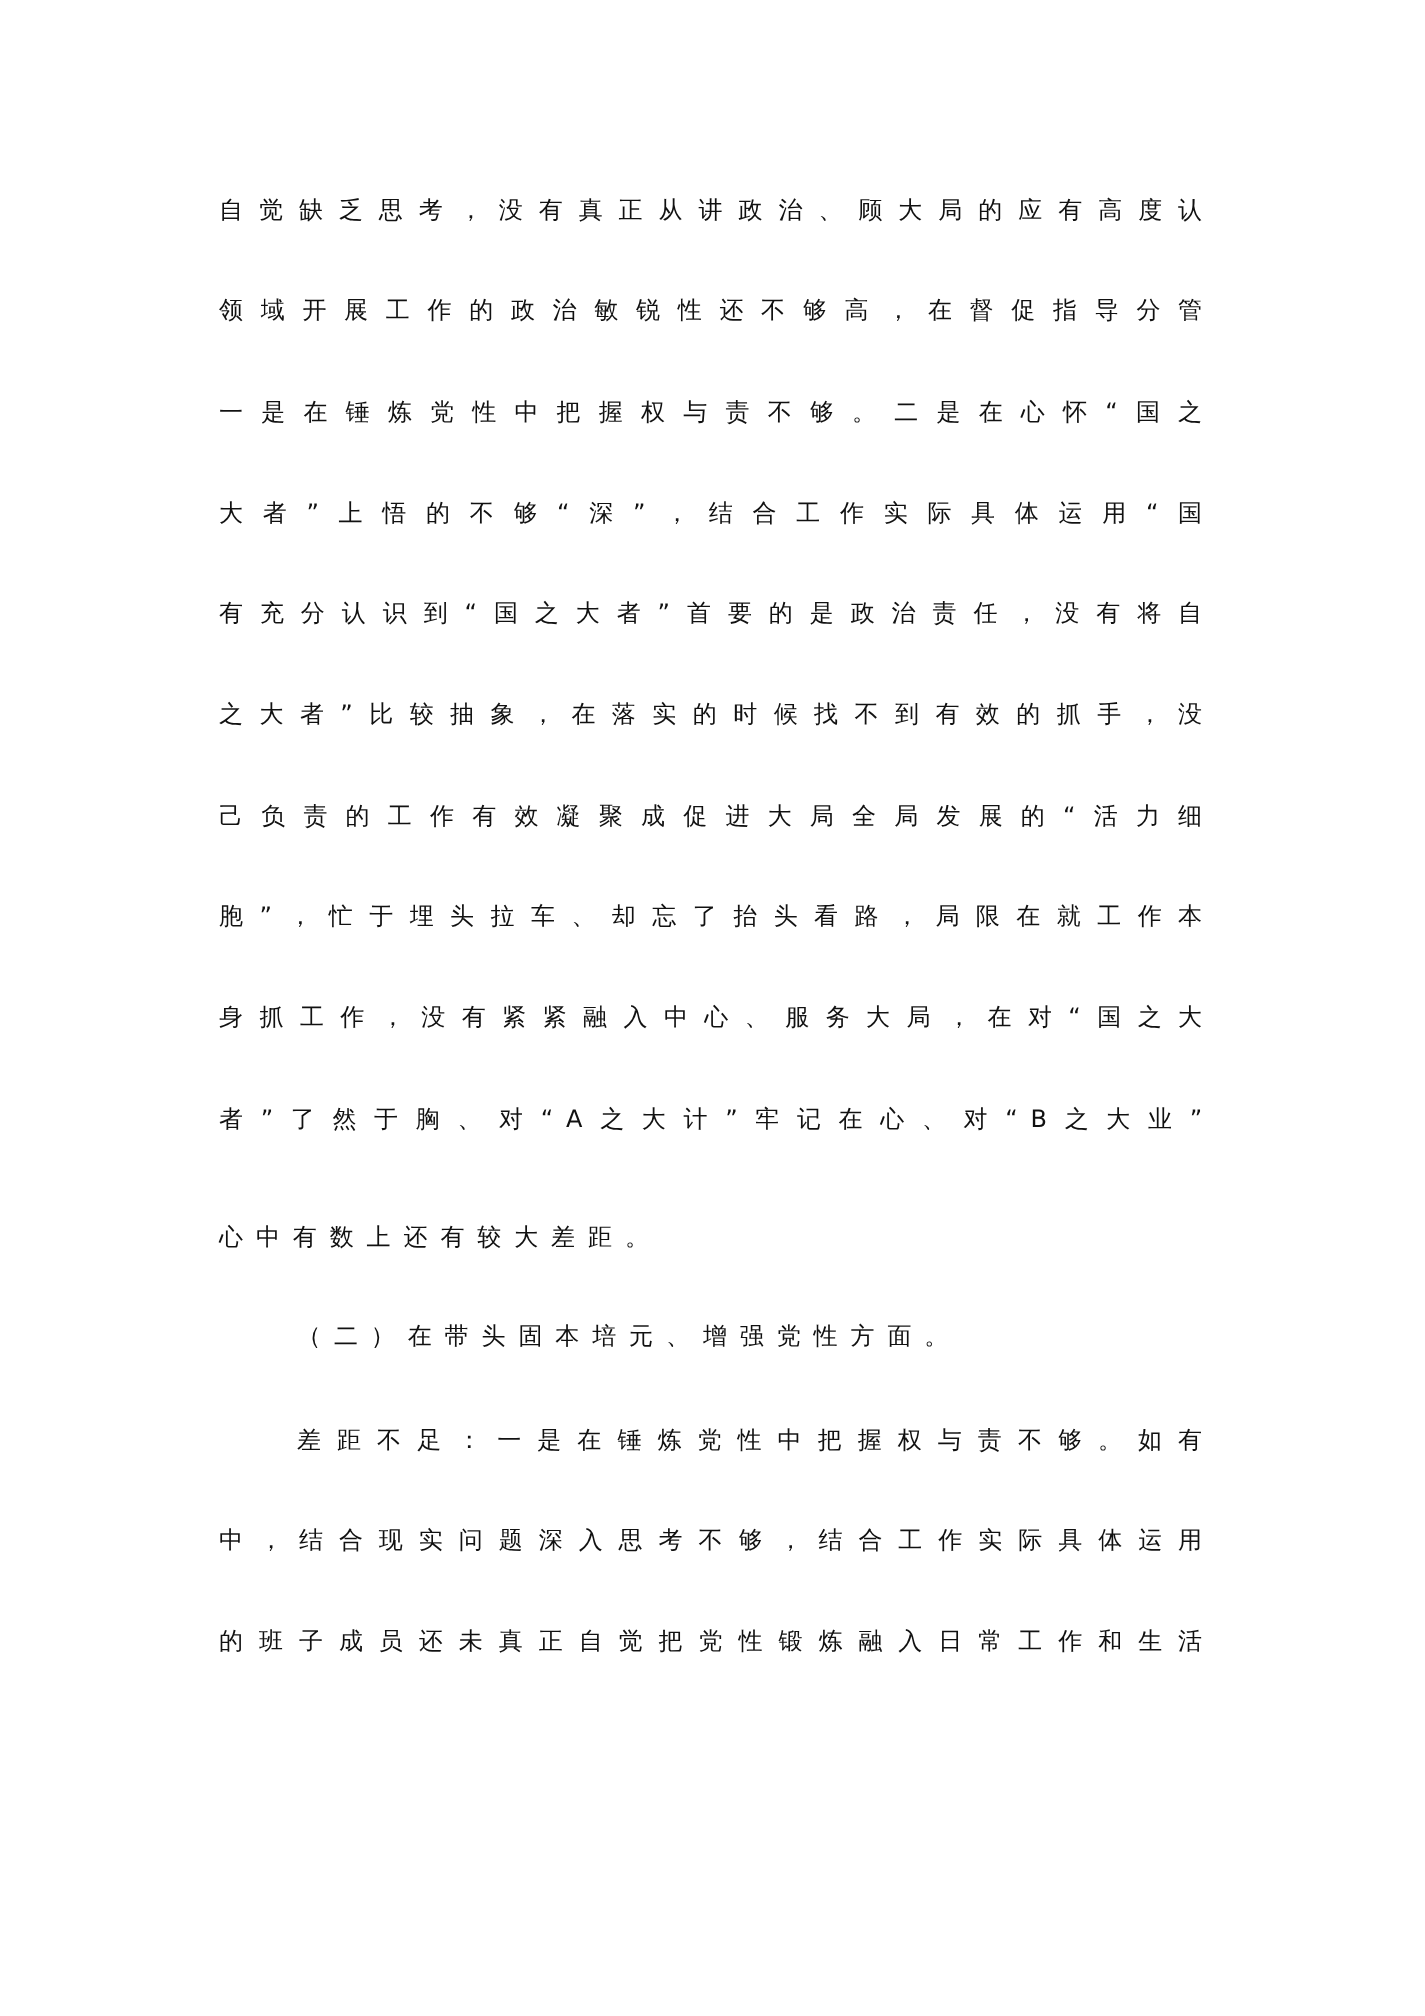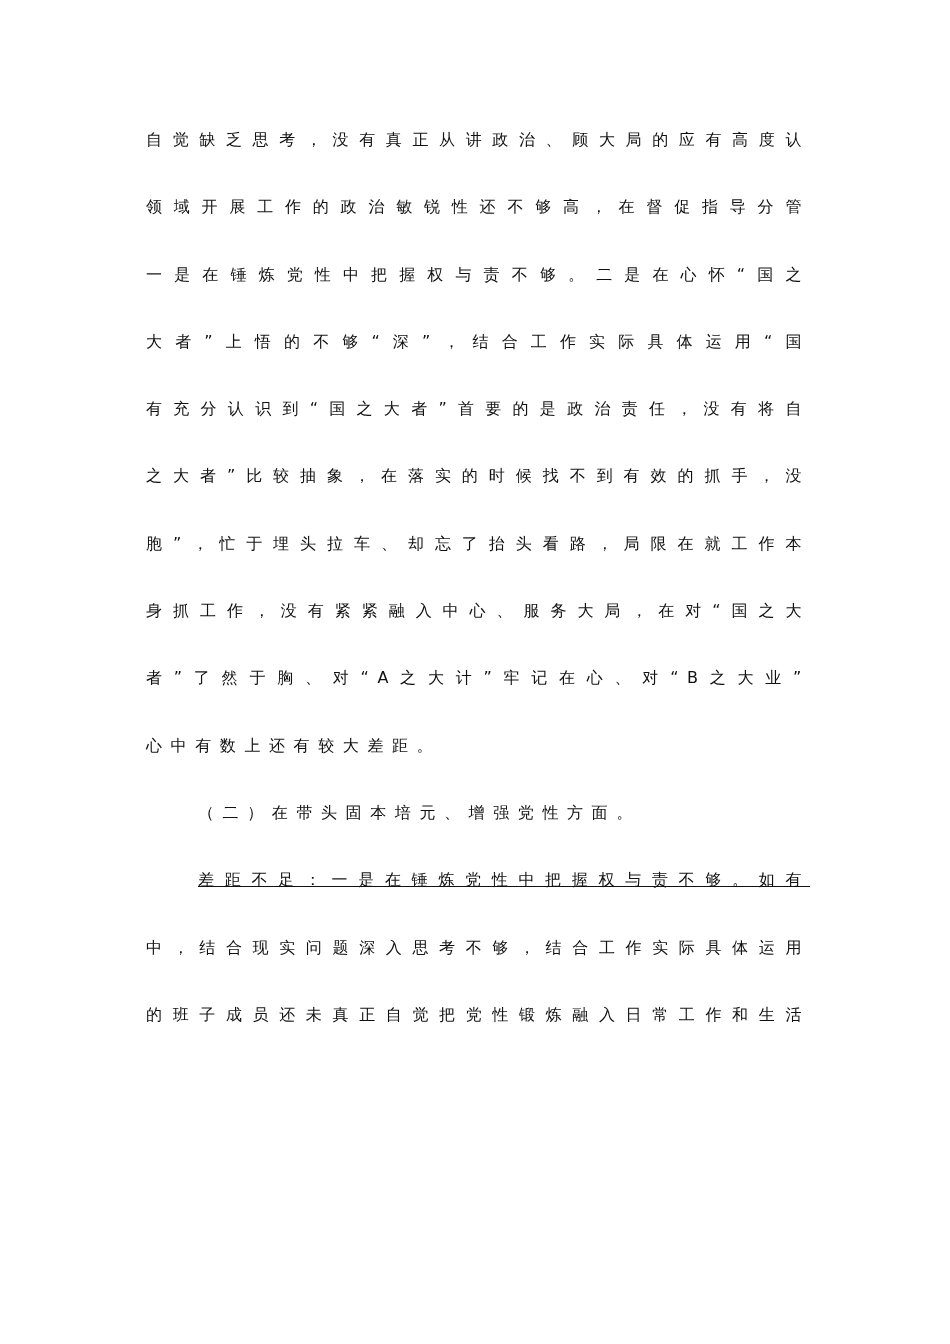--- a/index.html
+++ b/index.html
@@ -25,42 +25,43 @@
       height: 67.3px;
       line-height: 42px;
       font-size: 16px;
       white-space: nowrap;
       letter-spacing: 8.6px;
       text-align: justify;
       text-align-last: justify;
     }
     .line.last {
       text-align-last: left;
+      margin-top: 12px;
     }
     .line.indent {
       padding-left: 52px;
-      text-decoration: underline;
     }
     .line.heading {
       text-align-last: left;
       padding-left: 52px;
       font-family: Liberation Serif, serif;
     }
   </style>
 </head>
 <body>
 
 <div class="page">
   <div>
     <div class="line">自觉缺乏思考，没有真正从讲政治、顾大局的应有高度认</div>
     <div class="line">领域开展工作的政治敏锐性还不够高，在督促指导分管</div>
     <div class="line">一是在锤炼党性中把握权与责不够。二是在心怀“国之</div>
     <div class="line">大者”上悟的不够“深”，结合工作实际具体运用“国</div>
     <div class="line">有充分认识到“国之大者”首要的是政治责任，没有将自</div>
     <div class="line">之大者”比较抽象，在落实的时候找不到有效的抓手，没</div>
+    <div class="line">己负责的工作有效凝聚成促进大局全局发展的“活力细</div>
     <div class="line">胞”，忙于埋头拉车、却忘了抬头看路，局限在就工作本</div>
     <div class="line">身抓工作，没有紧紧融入中心、服务大局，在对“国之大</div>
     <div class="line">者”了然于胸、对“A之大计”牢记在心、对“B之大业”</div>
     <div class="line last">心中有数上还有较大差距。</div>
   </div>
   <div>
     <div class="line heading">（二）在带头固本培元、增强党性方面。</div>
   </div>
   <div>
     <div class="line indent">差距不足：一是在锤炼党性中把握权与责不够。如有</div>

